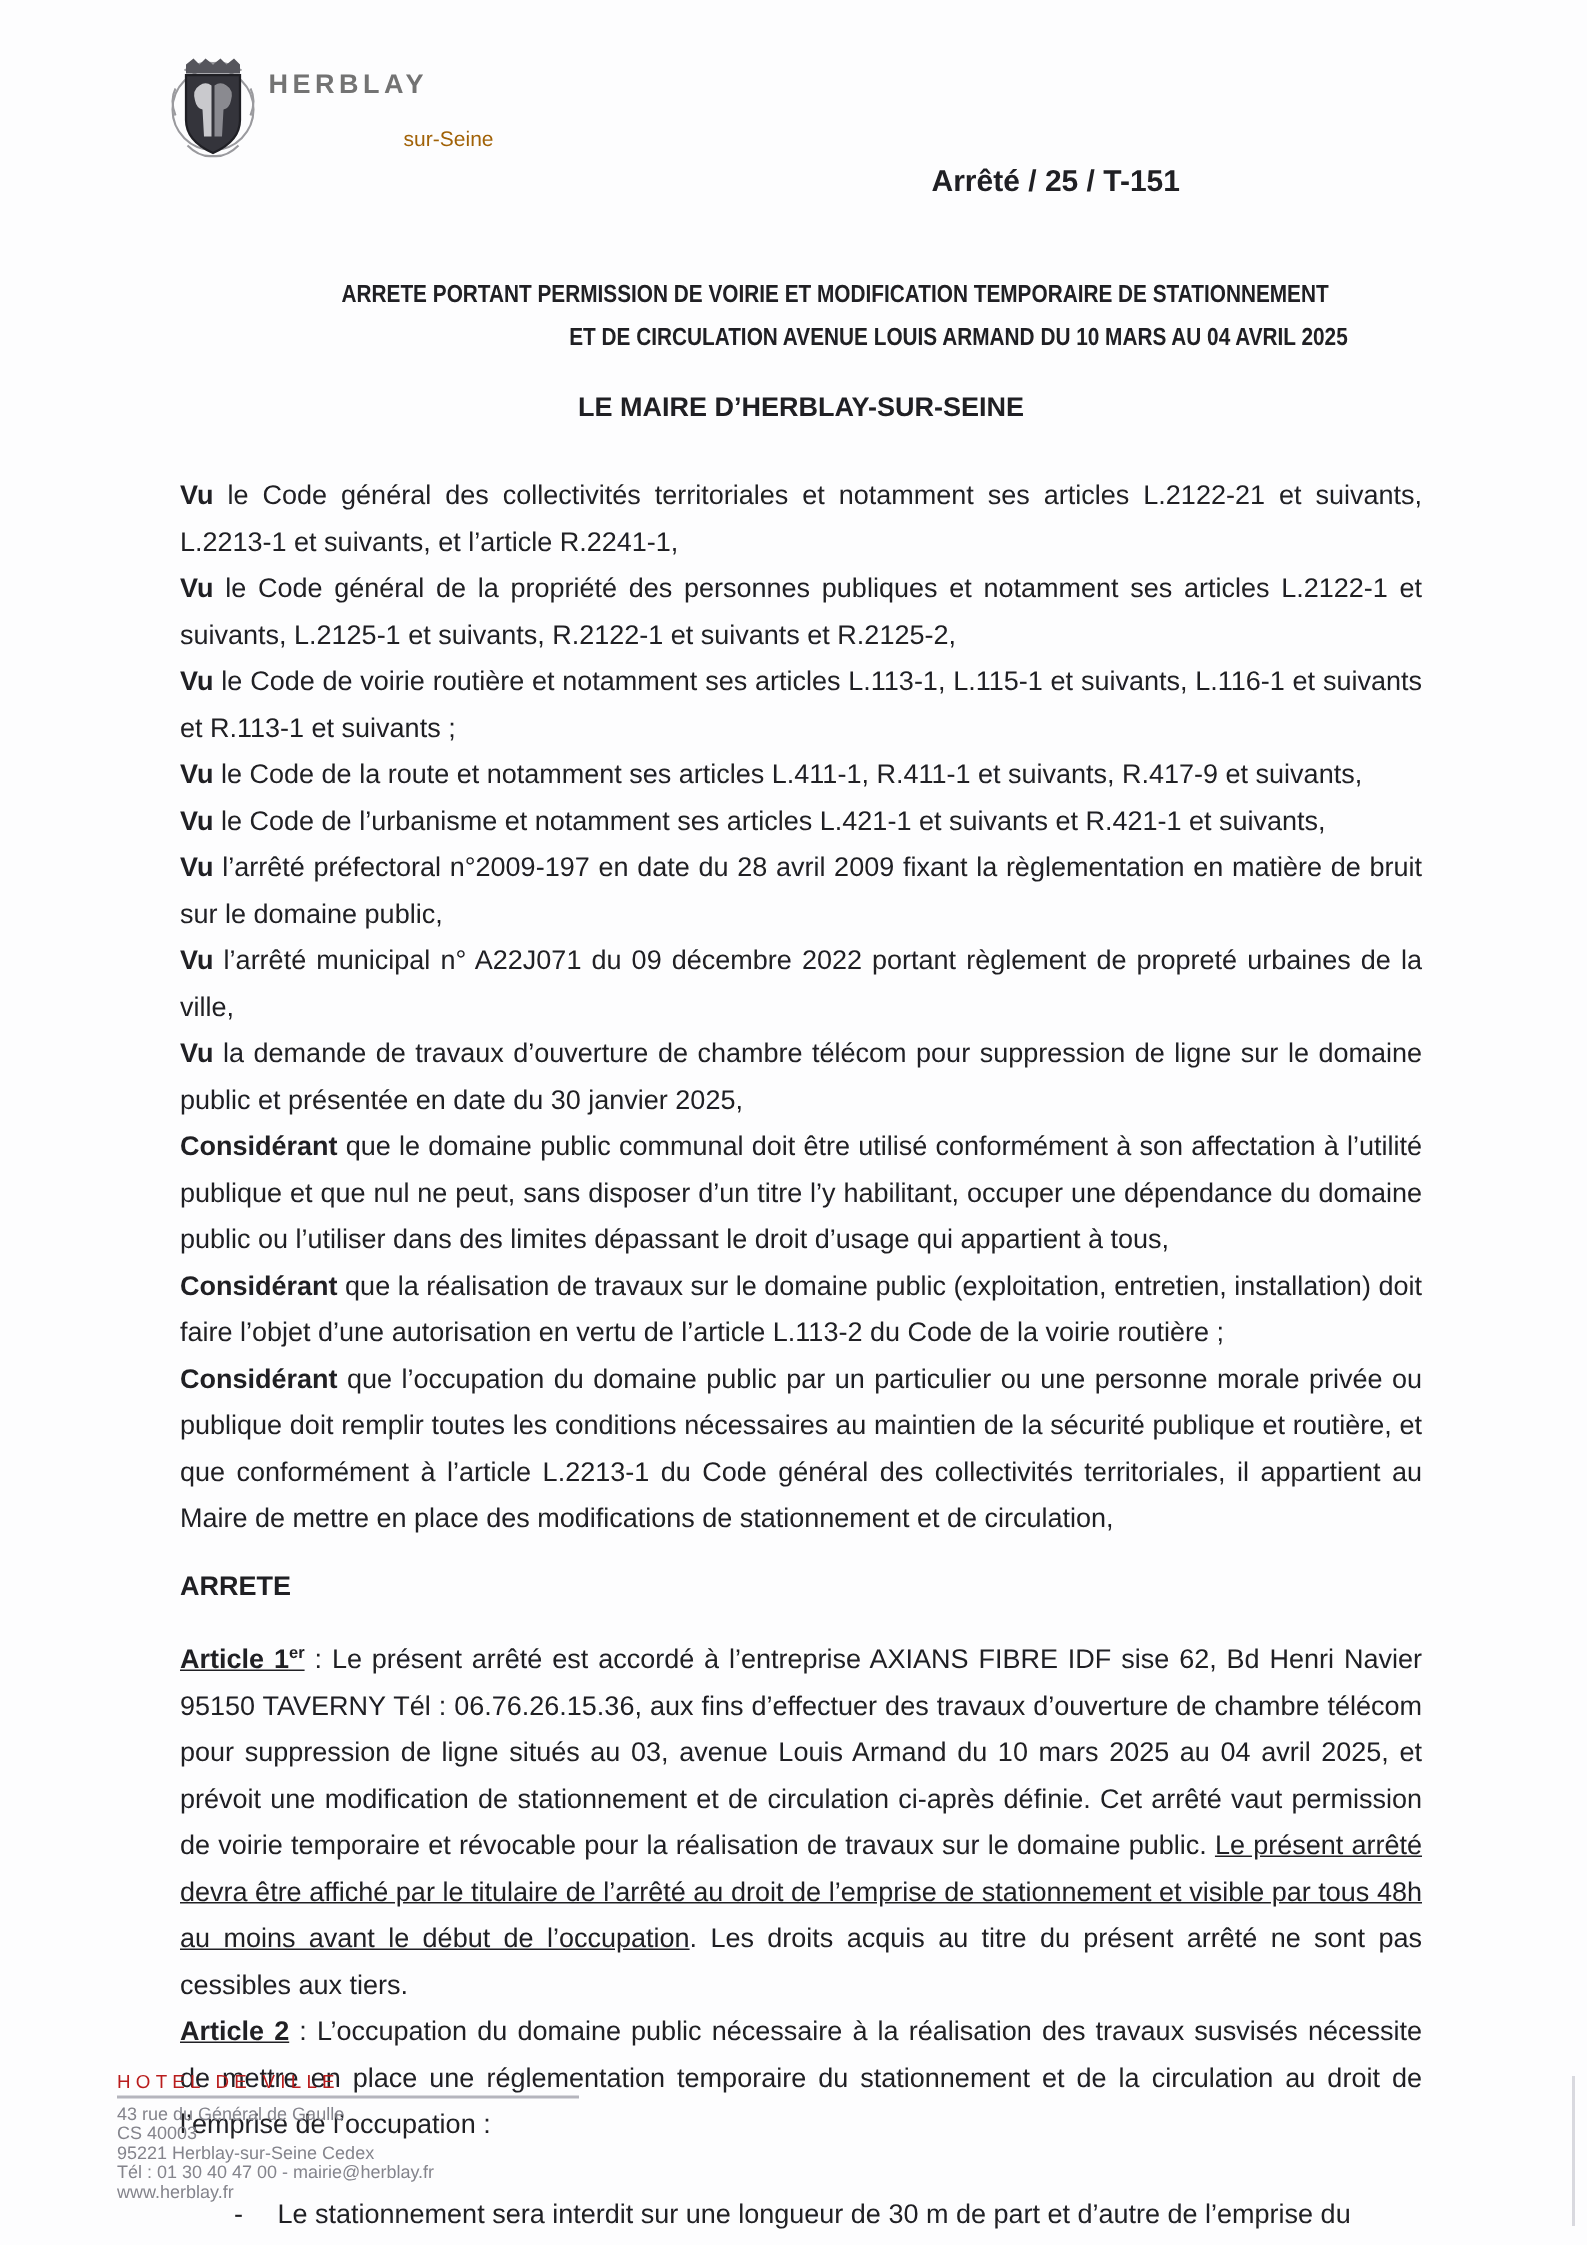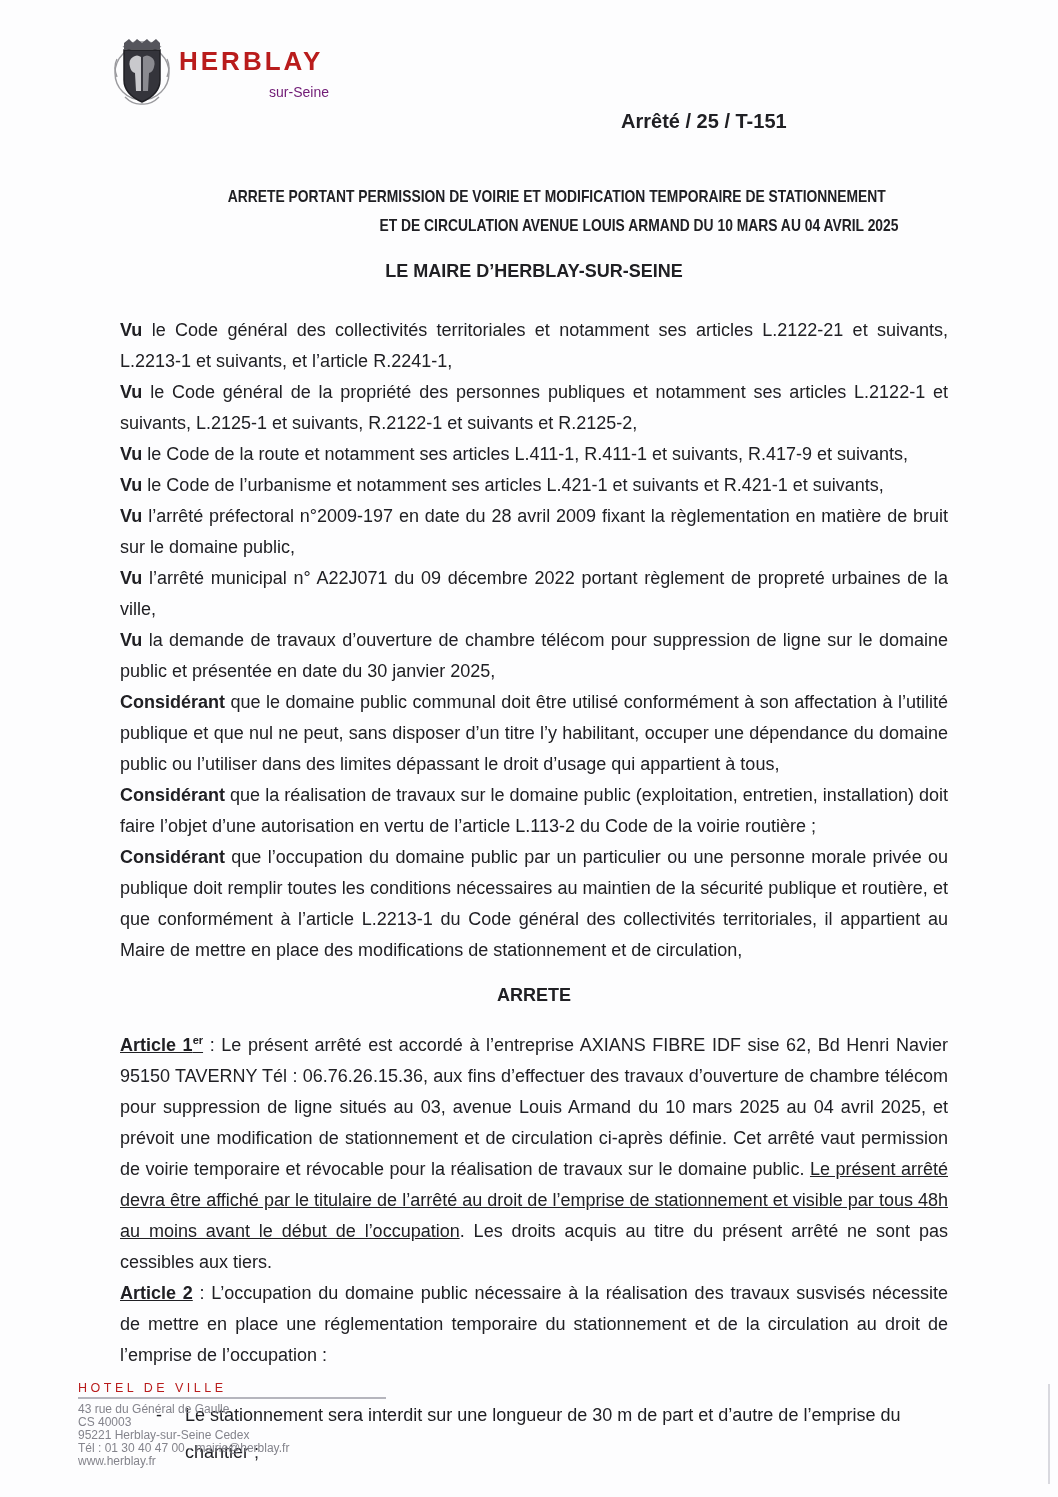--- a/index.html
+++ b/index.html
@@ -2,36 +2,36 @@
 <html><head>
 <meta charset="utf-8">
 <style>
   html,body{margin:0;padding:0;background:#ffffff;}
   .page{
     position:relative;width:1058px;height:1497px;background:#fdfdfe;overflow:hidden;
     font-family:"Liberation Sans",sans-serif;color:#202024;
   }
   
   .crest{position:absolute;left:111px;top:37px;width:62px;height:70px;}
-  .wordmark{position:absolute;left:179px;top:46px;font-size:26px;font-weight:700;
-    letter-spacing:3px;color:#b91c1c;}
+  .wordmark{position:absolute;left:179px;top:46px;font-size:18px;font-weight:700;
+    letter-spacing:3px;color:#737373;}
   .logo-sub{position:absolute;left:179px;top:84px;width:150px;text-align:right;
-    font-size:14px;color:#701a75;}
+    font-size:14px;color:#a16207;}
   .ref{position:absolute;left:621px;top:107px;font-size:20px;font-weight:700;line-height:29px;}
   
   .doc{position:absolute;left:120px;top:182px;width:828px;font-size:18px;line-height:31px;}
   .title{font-weight:700;}
   .title .line{display:flex;justify-content:flex-end;}
   .title .line>span{white-space:nowrap;transform:scaleX(0.84);transform-origin:50% 50%;
     font-size:16.5px;line-height:29px;}
   .issuer{margin-top:16px;font-weight:700;text-align:center;}
   .recitals{margin-top:28px;text-align:justify;}
   .recitals p{margin:0;}
   .lead{font-weight:700;}
-  .arrete-heading{margin-top:14px;text-align:center;font-weight:700;}
+  .arrete-heading{margin-top:14px;text-align:left;font-weight:700;}
   .articles{margin-top:14px;text-align:justify;}
   .articles p{margin:0;}
   .article-label{font-weight:700;text-decoration:underline;}
   .article-label sup{font-size:11px;}
   .u{text-decoration:underline;}
   .bullets{margin:26px 0 0;padding:0 0 0 36px;list-style:none;line-height:37px;}
   .bullets li{display:flex;margin:0;}
   .dash{width:29px;flex:none;}
   
   .pfooter{position:absolute;left:78px;top:1381px;font-size:12px;line-height:13px;color:#84848c;}
@@ -71,20 +71,21 @@
       <div class="line">
           <span>ET DE CIRCULATION AVENUE LOUIS ARMAND DU 10 MARS AU 04 AVRIL 2025</span>
         </div>
     </div>
 
     <div class="issuer">LE MAIRE D’HERBLAY-SUR-SEINE</div>
 
     <div class="recitals">
       <p><span class="lead">Vu</span> <span>le Code général des collectivités territoriales et notamment ses articles L.2122-21 et suivants, L.2213-1 et suivants, et l’article R.2241-1,</span></p>
       <p><span class="lead">Vu</span> <span>le Code général de la propriété des personnes publiques et notamment ses articles L.2122-1 et suivants, L.2125-1 et suivants, R.2122-1 et suivants et R.2125-2,</span></p>
+      <p><span class="lead">Vu</span> <span>le Code de voirie routière et notamment ses articles L.113-1, L.115-1 et suivants, L.116-1 et suivants et R.113-1 et suivants ;</span></p>
       <p><span class="lead">Vu</span> <span>le Code de la route et notamment ses articles L.411-1, R.411-1 et suivants, R.417-9 et suivants,</span></p>
       <p><span class="lead">Vu</span> <span>le Code de l’urbanisme et notamment ses articles L.421-1 et suivants et R.421-1 et suivants,</span></p>
       <p><span class="lead">Vu</span> <span>l’arrêté préfectoral n°2009-197 en date du 28 avril 2009 fixant la règlementation en matière de bruit sur le domaine public,</span></p>
       <p><span class="lead">Vu</span> <span>l’arrêté municipal n° A22J071 du 09 décembre 2022 portant règlement de propreté urbaines de la ville,</span></p>
       <p><span class="lead">Vu</span> <span>la demande de travaux d’ouverture de chambre télécom pour suppression de ligne sur le domaine public et présentée en date du 30 janvier 2025,</span></p>
       <p><span class="lead">Considérant</span> <span>que le domaine public communal doit être utilisé conformément à son affectation à l’utilité publique et que nul ne peut, sans disposer d’un titre l’y habilitant, occuper une dépendance du domaine public ou l’utiliser dans des limites dépassant le droit d’usage qui appartient à tous,</span></p>
       <p><span class="lead">Considérant</span> <span>que la réalisation de travaux sur le domaine public (exploitation, entretien, installation) doit faire l’objet d’une autorisation en vertu de l’article L.113-2 du Code de la voirie routière ;</span></p>
       <p><span class="lead">Considérant</span> <span>que l’occupation du domaine public par un particulier ou une personne morale privée ou publique doit remplir toutes les conditions nécessaires au maintien de la sécurité publique et routière, et que conformément à l’article L.2213-1 du Code général des collectivités territoriales, il appartient au Maire de mettre en place des modifications de stationnement et de circulation,</span></p>
     </div>
 

